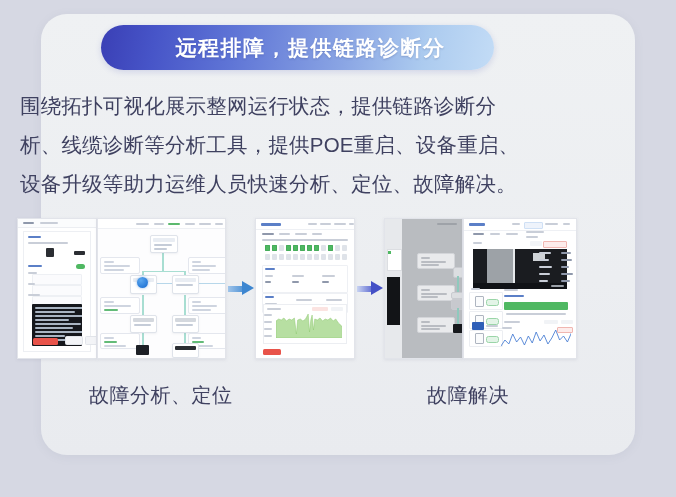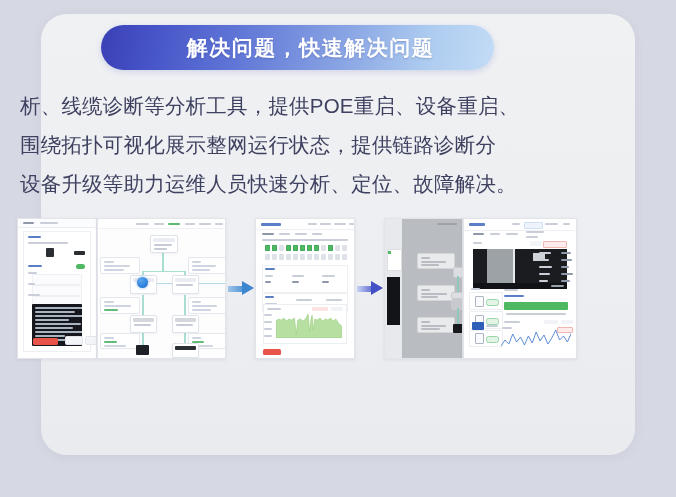--- a/index.html
+++ b/index.html
@@ -136,26 +136,26 @@
   .cap-right{position:absolute;left:410px;top:0;color:#3f4160;font-size:20px;letter-spacing:.5px;white-space:nowrap;}
 </style>
 </head>
 <body>
 
 <div class="page">
 
   <div class="card"></div>
 
   <div class="title-pill">
-    <span>解决问题，快速解决问题</span>
+    <span>远程排障，提供链路诊断分</span>
   </div>
 
   <div class="para">
+    <div>围绕拓扑可视化展示整网运行状态，提供链路诊断分</div>
     <div>析、线缆诊断等分析工具，提供POE重启、设备重启、</div>
-    <div>围绕拓扑可视化展示整网运行状态，提供链路诊断分</div>
     <div>设备升级等助力运维人员快速分析、定位、故障解决。</div>
   </div>
 
   <div class="strip">
 
     <div class="shot shot-1">
       <div class="mini-head"></div>
       <div class="tick dk" style="left:5px;top:3px;width:11px;"></div>
       <div class="tick" style="left:22px;top:3px;width:18px;"></div>
       <div class="s1-panel">
@@ -459,15 +459,17 @@
           <polyline points="0,22 4,16 8,20 12,10 16,18 20,13 24,21 28,12 32,19 36,8 40,17 44,11 48,20 52,14 56,6 60,16 64,12 68,18 72,9" fill="none" stroke="#4a7fd4" stroke-width="0.9"></polyline>
         </svg>
       </div>
       <div style="position:absolute;right:3px;top:108px;width:14px;height:4px;background:#fdeceb;border:.5px solid #f0b6b1;border-radius:1px;"></div>
       <div class="tick" style="left:38px;top:108px;width:10px;"></div>
     </div>
 
   </div>
 
   <div class="captions">
+    <div class="cap-left">故障分析、定位</div>
+    <div class="cap-right">故障解决</div>
   </div>
 
 </div>
 
 </body></html>

